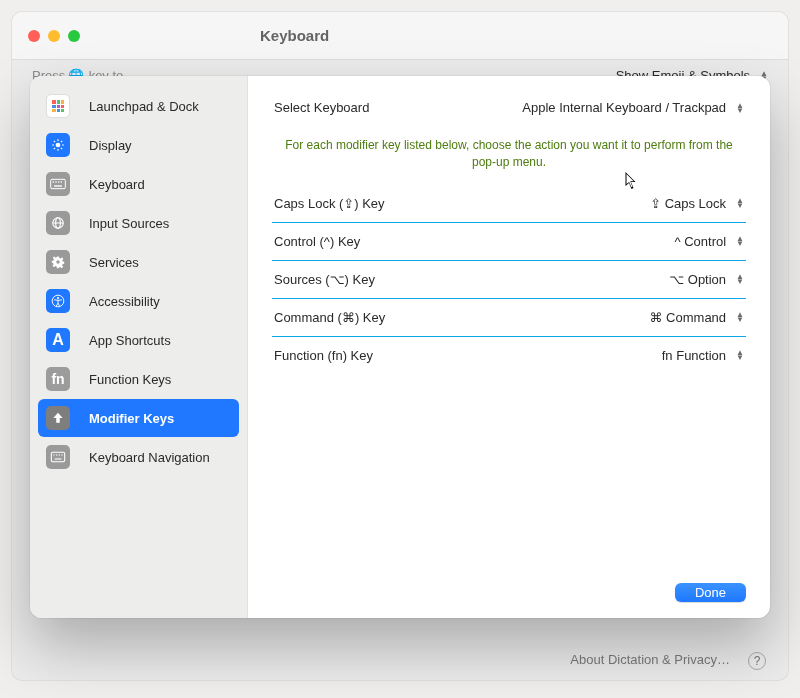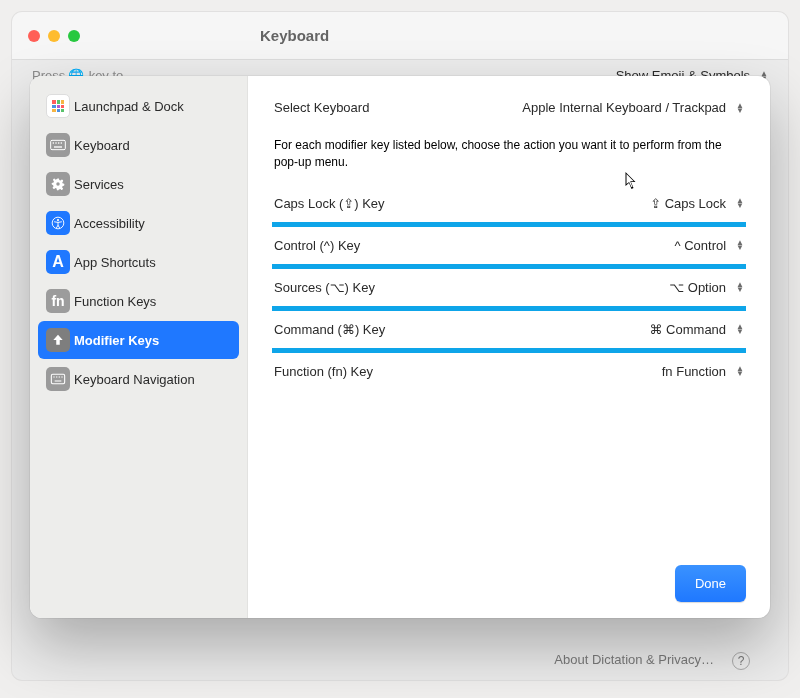--- a/index.html
+++ b/index.html
@@ -33,41 +33,41 @@
     .back-title {
       font-size: 15px; font-weight: 600; color: #646464;
       margin-left: 180px;
     }
     .backcontent {
       position: absolute; left: 20px; right: 20px; top: 56px;
       display: flex; align-items: center; justify-content: space-between;
       color: #8b8b8b;
     }
     .backfooter {
-      position: absolute; left: 0; right: 16px; bottom: 10px;
+      position: absolute; left: 0; right: 0; bottom: 10px;
       display: flex; justify-content: flex-end;
       gap: 18px; padding: 0 22px;
       color: #7a7a7a; font-size: 13px;
     }
     .help { width: 18px; height: 18px; border: 1px solid #aaa; border-radius: 50%; display: inline-flex; align-items: center; justify-content: center; font-size: 12px; color: #777; }
     .sheet {
       position: absolute; left: 30px; right: 30px; top: 76px; bottom: 80px;
       background: #fff; border-radius: 12px;
       box-shadow: 0 28px 60px rgba(0,0,0,.28), 0 0 0 1px rgba(0,0,0,.05);
       display: flex;
       overflow: hidden;
     }
     .sidebar {
       width: 218px; background: #ededeb;
       padding: 10px 8px;
       border-right: 1px solid #e2e2e0;
       overflow-y: auto;
     }
     .side-item {
-      display: flex; align-items: center; gap: 4px;
+      display: flex; align-items: center; gap: 19px;
       padding: 7px 8px; margin: 1px 0;
       border-radius: 6px; font-size: 13px; color: #2a2a2a;
       cursor: default;
     }
     .side-item.sel { background: #1f78ff; color: #fff; font-weight: bold; }
     .side-item.sel .side-icon { color: #fff; }
     .side-icon {
       width: 24px; height: 24px; border-radius: 5px;
       display: inline-flex; align-items: center; justify-content: center;
       font-size: 14px; flex: 0 0 24px;
@@ -75,39 +75,39 @@
     .main {
       flex: 1; display: flex; flex-direction: column;
       padding: 20px 24px 16px 24px;
       position: relative;
     }
     .row {
       display: flex; align-items: center; justify-content: space-between;
       padding: 11px 2px;
       font-size: 13px;
     }
-    .row.b { border-bottom: 5px solid #0ea5e9; }
+    .row.b { border-bottom: 1px solid #0ea5e9; }
     .row.label-row { padding-top: 4px; padding-bottom: 18px; }
-    .desc { font-size: 12px; color: #000000; padding: 4px 2px 14px; line-height: 1.4; }
+    .desc { font-size: 12px; color: #4d7c0f; padding: 4px 2px 14px; line-height: 1.4; text-align: center; }
     .popup {
       display: inline-flex; align-items: center; gap: 6px;
       color: #2a2a2a; cursor: default;
     }
     .stepper {
       display: inline-flex; flex-direction: column; margin-left: 4px;
       line-height: 5px; font-size: 8px; color: #6b6b6b;
     }
     .footer {
       margin-top: auto; display: flex; justify-content: flex-end;
       padding-top: 14px;
     }
     .btn {
       background: linear-gradient(#3a92ff,#1f78ff);
       color: #fff; border: none; border-radius: 6px;
-      padding: 11px 20px; font-size: 13px;
+      padding: 2px 20px; font-size: 13px;
       box-shadow: 0 1px 1px rgba(0,0,0,.15);
       cursor: default;
     }
     .cursor {
       position: absolute; width: 13px; height: 18px;
       pointer-events: none;
     }
     svg { display: block; }
   </style>
 </head>
@@ -153,36 +153,64 @@
               <rect x="10" y="6" width="3" height="3" fill="#ff5c5c"></rect>
               <rect x="1" y="10" width="4" height="3" fill="#f5b544"></rect>
               <rect x="6" y="10" width="3" height="3" fill="#4a90e2"></rect>
               <rect x="10" y="10" width="3" height="3" fill="#58c26b"></rect>
             </g>
           </svg>
       </span>
       <span>Launchpad &amp; Dock</span>
     </div>
 
+    <div class="side-item">
+      <span class="side-icon" style="background:#1f78ff;color:#fff">
+        <svg width="14" height="14" viewBox="0 0 24 24" fill="white">
+            <circle cx="12" cy="12" r="4"></circle>
+            <g stroke="white" stroke-width="2">
+              <line x1="12" y1="2" x2="12" y2="5"></line>
+              <line x1="12" y1="19" x2="12" y2="22"></line>
+              <line x1="2" y1="12" x2="5" y2="12"></line>
+              <line x1="19" y1="12" x2="22" y2="12"></line>
+              <line x1="4.9" y1="4.9" x2="7" y2="7"></line>
+              <line x1="17" y1="17" x2="19.1" y2="19.1"></line>
+              <line x1="4.9" y1="19.1" x2="7" y2="17"></line>
+              <line x1="17" y1="7" x2="19.1" y2="4.9"></line>
+            </g>
+          </svg>
+      </span>
+      <span>Display</span>
+    </div>
 
 
     <div class="side-item">
       <span class="side-icon" style="background:#9a9a9a;color:#fff">
         <svg width="16" height="12" viewBox="0 0 24 16" fill="white">
             <rect x="1" y="1" width="22" height="14" rx="2" fill="none" stroke="white" stroke-width="1.5"></rect>
             <rect x="4" y="4" width="2" height="2"></rect>
             <rect x="8" y="4" width="2" height="2"></rect>
             <rect x="12" y="4" width="2" height="2"></rect>
             <rect x="16" y="4" width="2" height="2"></rect>
             <rect x="6" y="10" width="12" height="2"></rect>
           </svg>
       </span>
       <span>Keyboard</span>
     </div>
 
+    <div class="side-item">
+      <span class="side-icon" style="background:#9a9a9a;color:#fff">
+        <svg width="14" height="14" viewBox="0 0 24 24" fill="none" stroke="white" stroke-width="2">
+            <circle cx="12" cy="12" r="9"></circle>
+            <ellipse cx="12" cy="12" rx="4" ry="9"></ellipse>
+            <line x1="3" y1="12" x2="21" y2="12"></line>
+          </svg>
+      </span>
+      <span>Input Sources</span>
+    </div>
 
 
     <div class="side-item">
       <span class="side-icon" style="background:#9a9a9a;color:#fff">
         <svg width="14" height="14" viewBox="0 0 24 24" fill="white">
             <path d="M12 2a2 2 0 012 2v1.1a7 7 0 012.4 1l.8-.8a2 2 0 112.8 2.8l-.8.8a7 7 0 011 2.4H21a2 2 0 010 4h-1.1a7 7 0 01-1 2.4l.8.8a2 2 0 11-2.8 2.8l-.8-.8a7 7 0 01-2.4 1V21a2 2 0 01-4 0v-1.1a7 7 0 01-2.4-1l-.8.8a2 2 0 11-2.8-2.8l.8-.8a7 7 0 01-1-2.4H3a2 2 0 010-4h1.1a7 7 0 011-2.4l-.8-.8a2 2 0 112.8-2.8l.8.8a7 7 0 012.4-1V4a2 2 0 012-2z"></path>
             <circle cx="12" cy="12" r="3" fill="#9a9a9a"></circle>
           </svg>
       </span>
       <span>Services</span>

